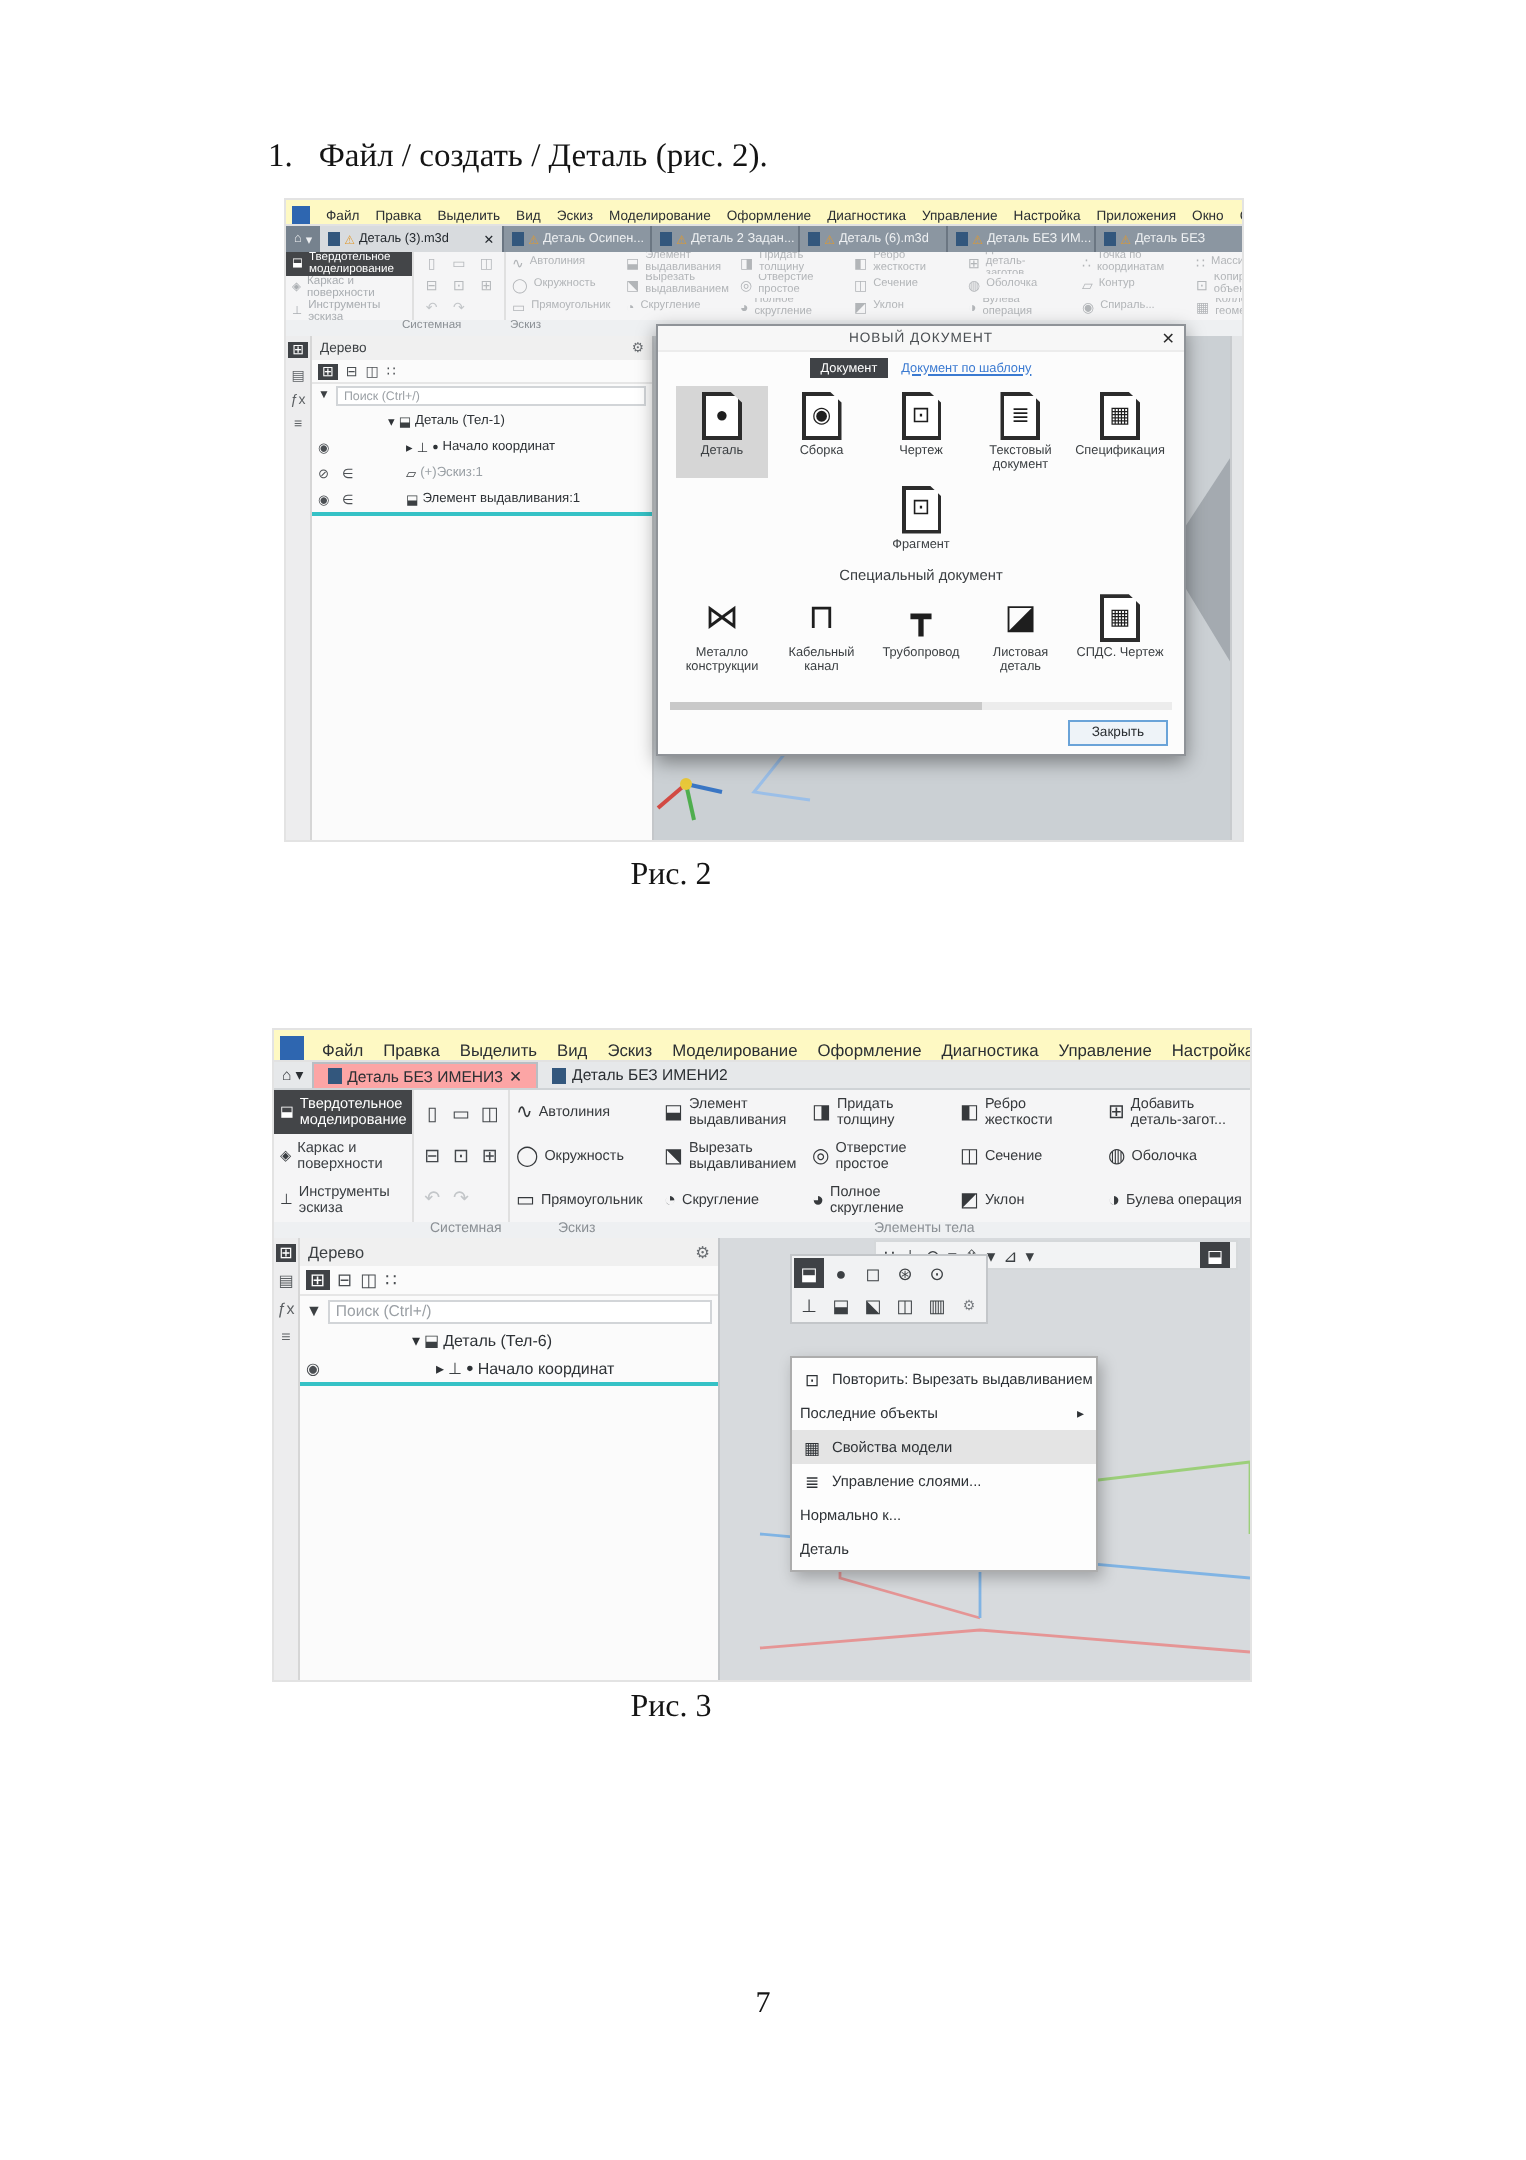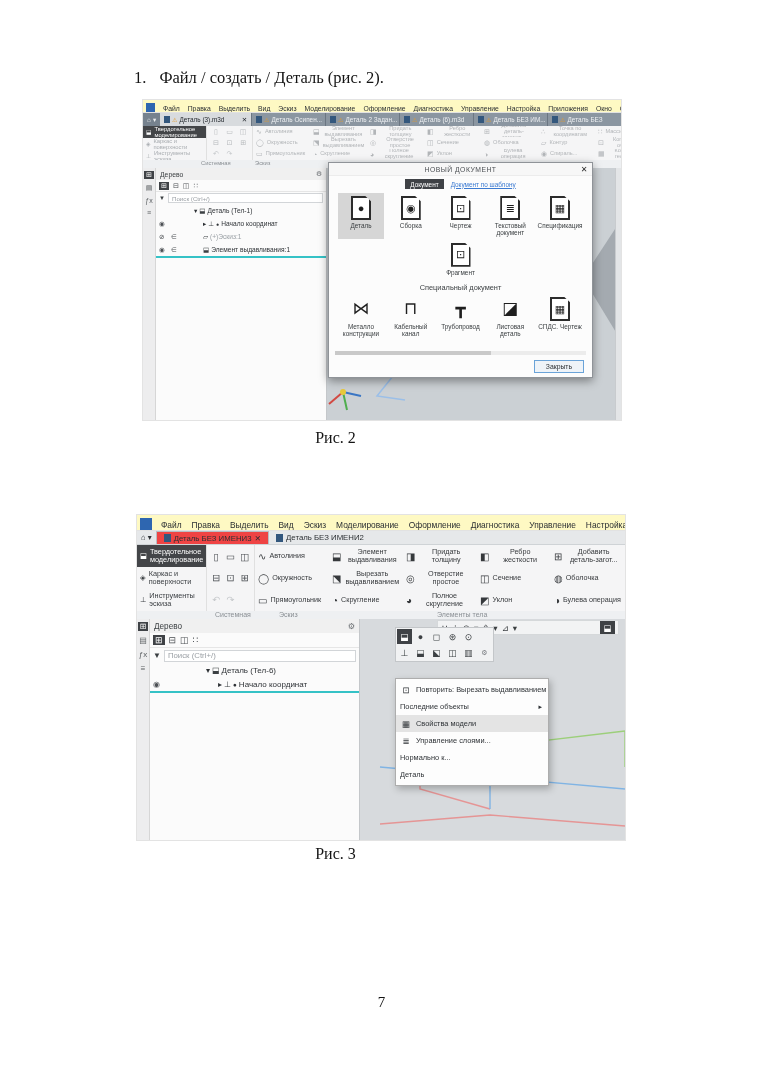--- a/index.html
+++ b/index.html
@@ -33,21 +33,21 @@
 
   .tabbar { position:absolute; left:0; right:0; display:flex; align-items:stretch; overflow:hidden; }
   #shot1 .tabbar { top:13px; height:13px; background:#76828e; font-size:6.4px; }
   #shot2 .tabbar { top:16px; height:14px; background:#e6e8ea; font-size:7.8px; border-bottom:1px solid #cfd3d6; }
   .home { display:flex; align-items:center; gap:2px; padding:0 4px; flex:none; }
   #shot1 .home { color:#eceef0; } #shot2 .home { color:#2b2f33; }
   .tab { display:flex; align-items:center; gap:2px; padding:0 4px; flex:none; overflow:hidden; white-space:nowrap; }
   #shot1 .tab { width:74px; background:#8b96a1; border-right:1px solid #6b7682; color:#eef0f2; }
   #shot1 .tab.active { width:92px; background:#d8dbde; color:#23282d; }
   #shot2 .tab { padding:0 7px; gap:3px; color:#2b2f33; }
-  #shot2 .tab.active { background:#ef4444; border:1px solid #b9bec3; border-bottom:none; }
+  #shot2 .tab.active { background:#fca5a5; border:1px solid #b9bec3; border-bottom:none; }
   .tab .doc { width:6px; height:7px; background:#33577d; flex:none; }
   #shot2 .tab .doc { width:7px; height:8px; }
   .tab .warn { color:#e09a2f; font-size:6px; }
   .tab .x { margin-left:auto; }
 
   .ribbon { position:absolute; left:0; right:0; display:flex; background:#f5f5f6; overflow:hidden; }
   #shot1 .ribbon { top:26px; height:34px; }
   #shot2 .ribbon { top:30px; height:66px; }
   .modes { display:flex; flex-direction:column; flex:none; border-right:1px solid #e0e0e0; }
   #shot1 .modes { width:64px; font-size:5.8px; }
@@ -59,21 +59,21 @@
   .sys { display:grid; grid-template-columns:repeat(3,1fr); place-items:center; flex:none;
          border-right:1px solid #e0e0e0; padding:1px 2px; }
   #shot1 .sys { width:46px; font-size:7px; color:#b6b9bc; }
   #shot2 .sys { width:48px; font-size:9.5px; color:#44484c; }
   .sys .muted { color:#c3c6c9; }
   .rgrid { flex:1; display:grid; grid-auto-flow:column; grid-template-rows:repeat(3,1fr); overflow:hidden; }
   #shot1 .rgrid { grid-auto-columns:57px; color:#b2b5b8; }
   #shot2 .rgrid { grid-auto-columns:74px; color:#36393c; }
   .rbtn { display:flex; align-items:center; gap:3px; padding:0 3px; overflow:hidden; }
   .ric { flex:none; } #shot1 .ric { font-size:7px; } #shot2 .ric { font-size:10px; }
-  .rlb { line-height:1.05;text-align:center; } #shot1 .rlb { font-size:5.6px; } #shot2 .rlb { font-size:7.2px; }
+  .rlb { line-height:1.05; } #shot1 .rlb { font-size:5.6px; } #shot2 .rlb { font-size:7.2px; }
 
   .glabels { position:absolute; left:0; right:0; color:#8a8f94; }
   #shot1 .glabels { top:60px; height:8px; font-size:5.8px; }
   #shot2 .glabels { top:96px; height:9px; font-size:7px; }
   .glabels span { position:absolute; top:0; }
   #shot1 .gl1 { left:58px; } #shot1 .gl2 { left:112px; }
   #shot2 .gl1 { left:78px; } #shot2 .gl2 { left:142px; } #shot2 .gl3 { left:300px; }
 
   
   .vstrip { position:absolute; left:0; width:13px; bottom:0; background:#ededee;

